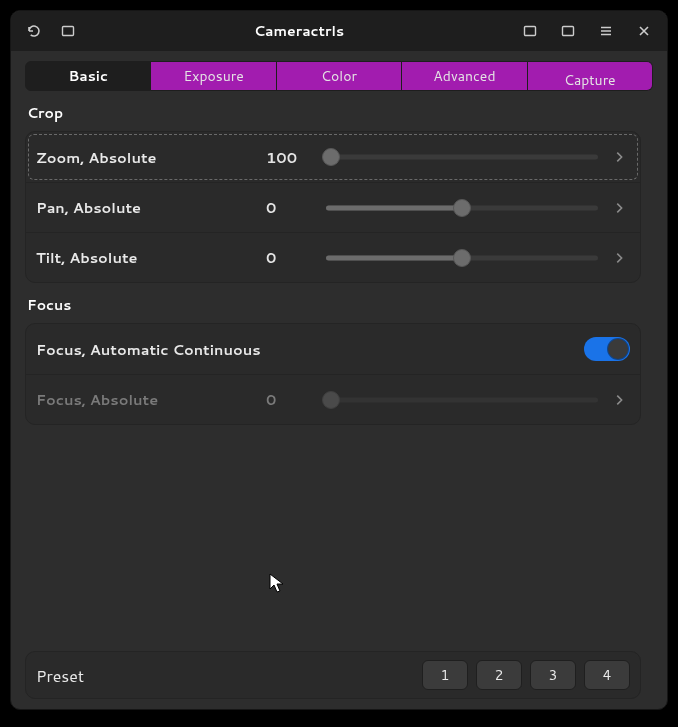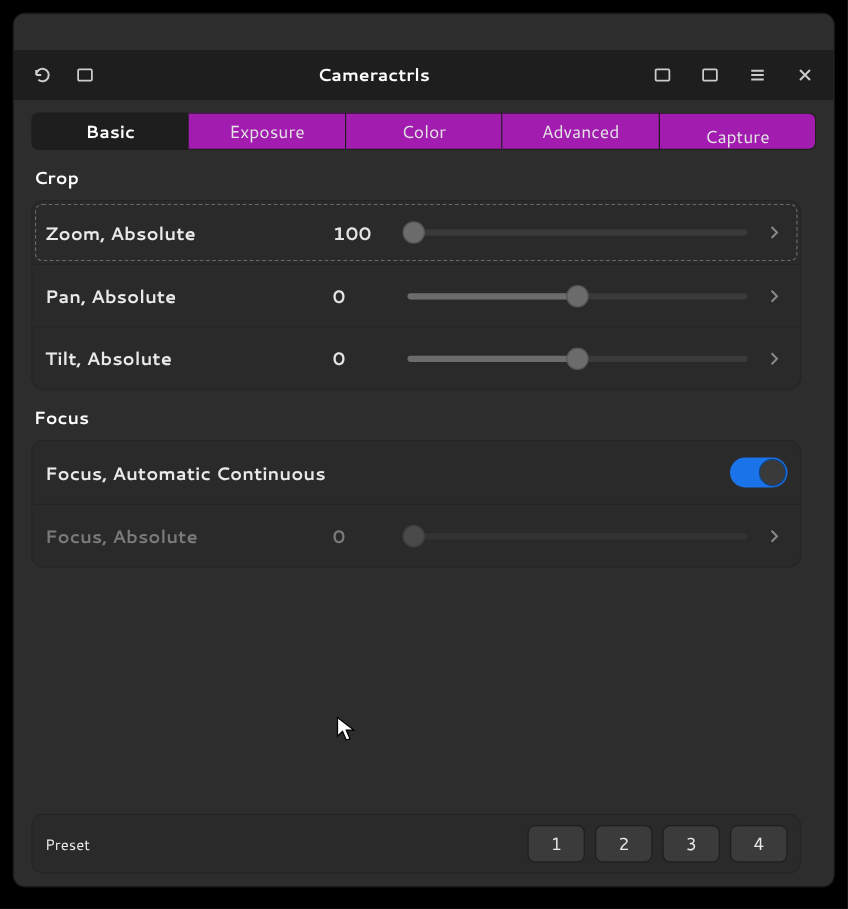--- a/index.html
+++ b/index.html
@@ -24,21 +24,20 @@
     box-shadow: 0 6px 20px rgba(0,0,0,0.6);
     overflow: hidden;
   }
   .titlebar {
     height: 40px;
     background: #1e1e1e;
     display: flex;
     align-items: center;
     padding: 0 6px;
     flex-shrink: 0;
-    margin-top: 29px;
   }
   .tb-btn {
     width: 34px;
     height: 30px;
     display: flex;
     align-items: center;
     justify-content: center;
     border-radius: 4px;
     color: #ccc;
   }
@@ -181,21 +180,21 @@
     border-radius: 10px;
     background: #2a2a2a;
     height: 48px;
     display: flex;
     align-items: center;
     padding: 0 10px;
     gap: 8px;
     flex-shrink: 0;
     margin-top: 8px;
   }
-  .preset-label { flex: 1; font-size: 12px; color: #e9e9e9; }
+  .preset-label { flex: 1; font-size: 16px; color: #e9e9e9; }
   .preset-btn {
     width: 46px; height: 30px;
     background: #3b3b3b;
     border: 1px solid #1f1f1f;
     border-radius: 6px;
     display: flex; align-items: center; justify-content: center;
     color: #eaeaea;
     font-size: 14px;
   }
   .cursor {

